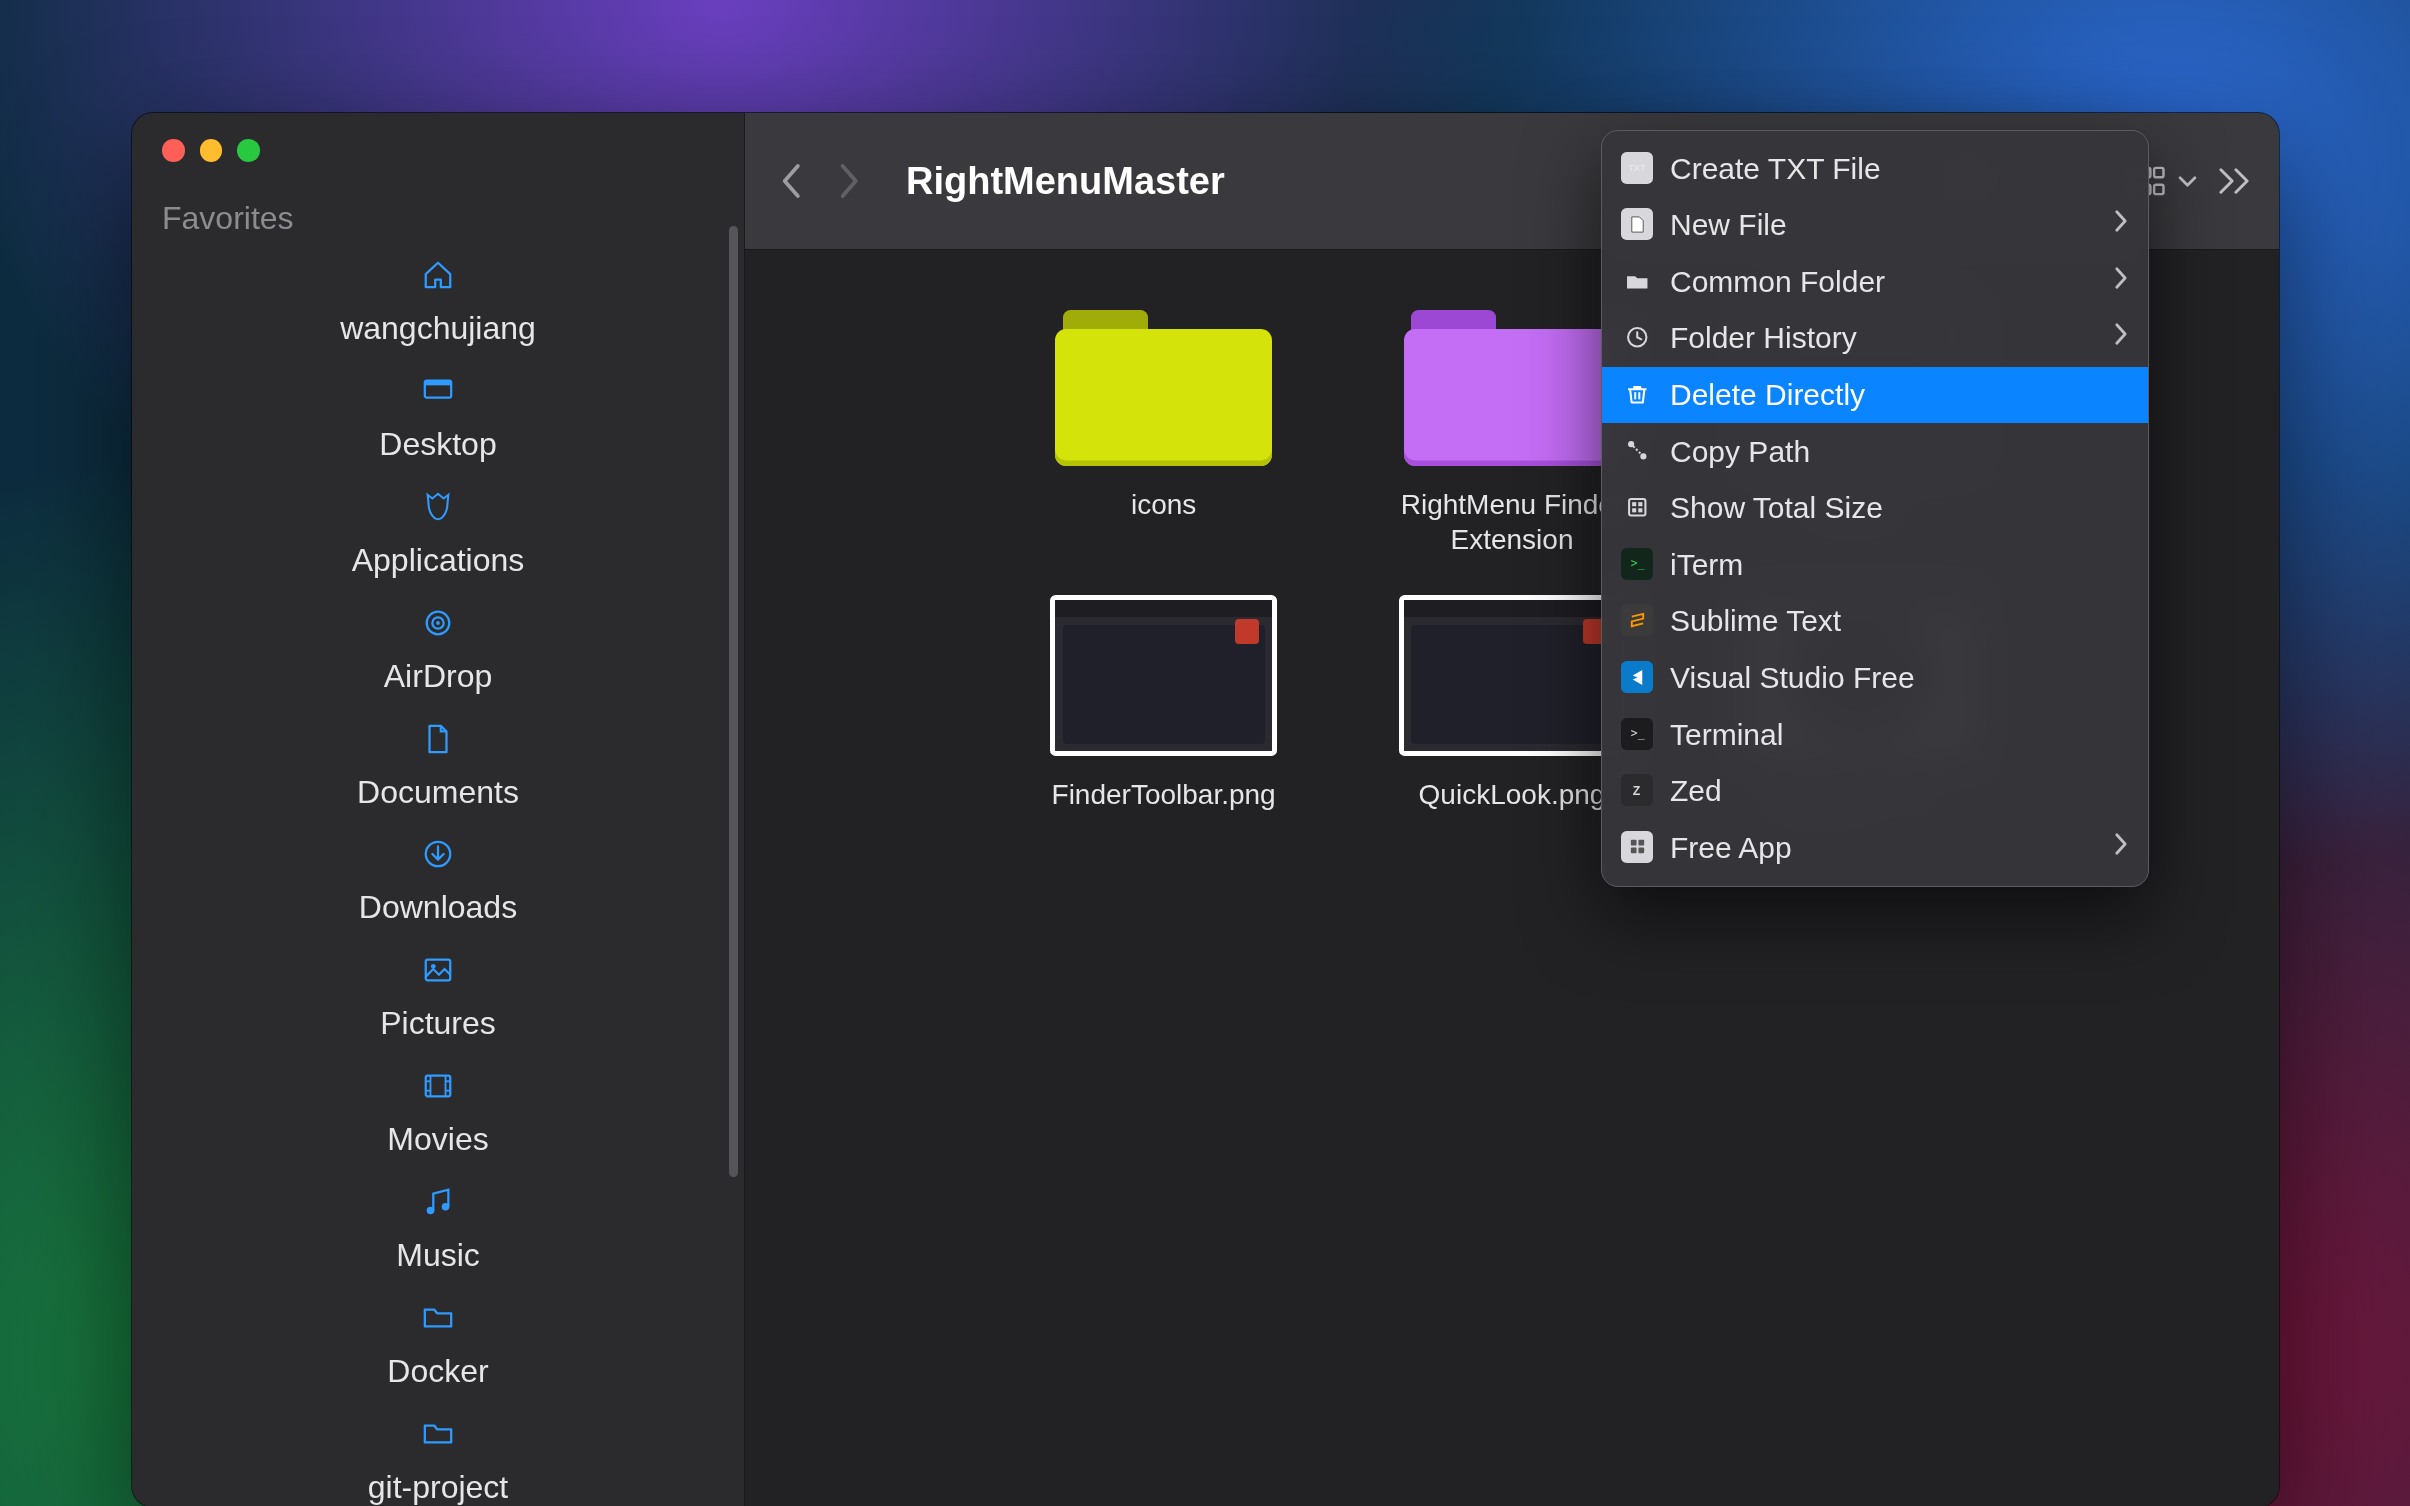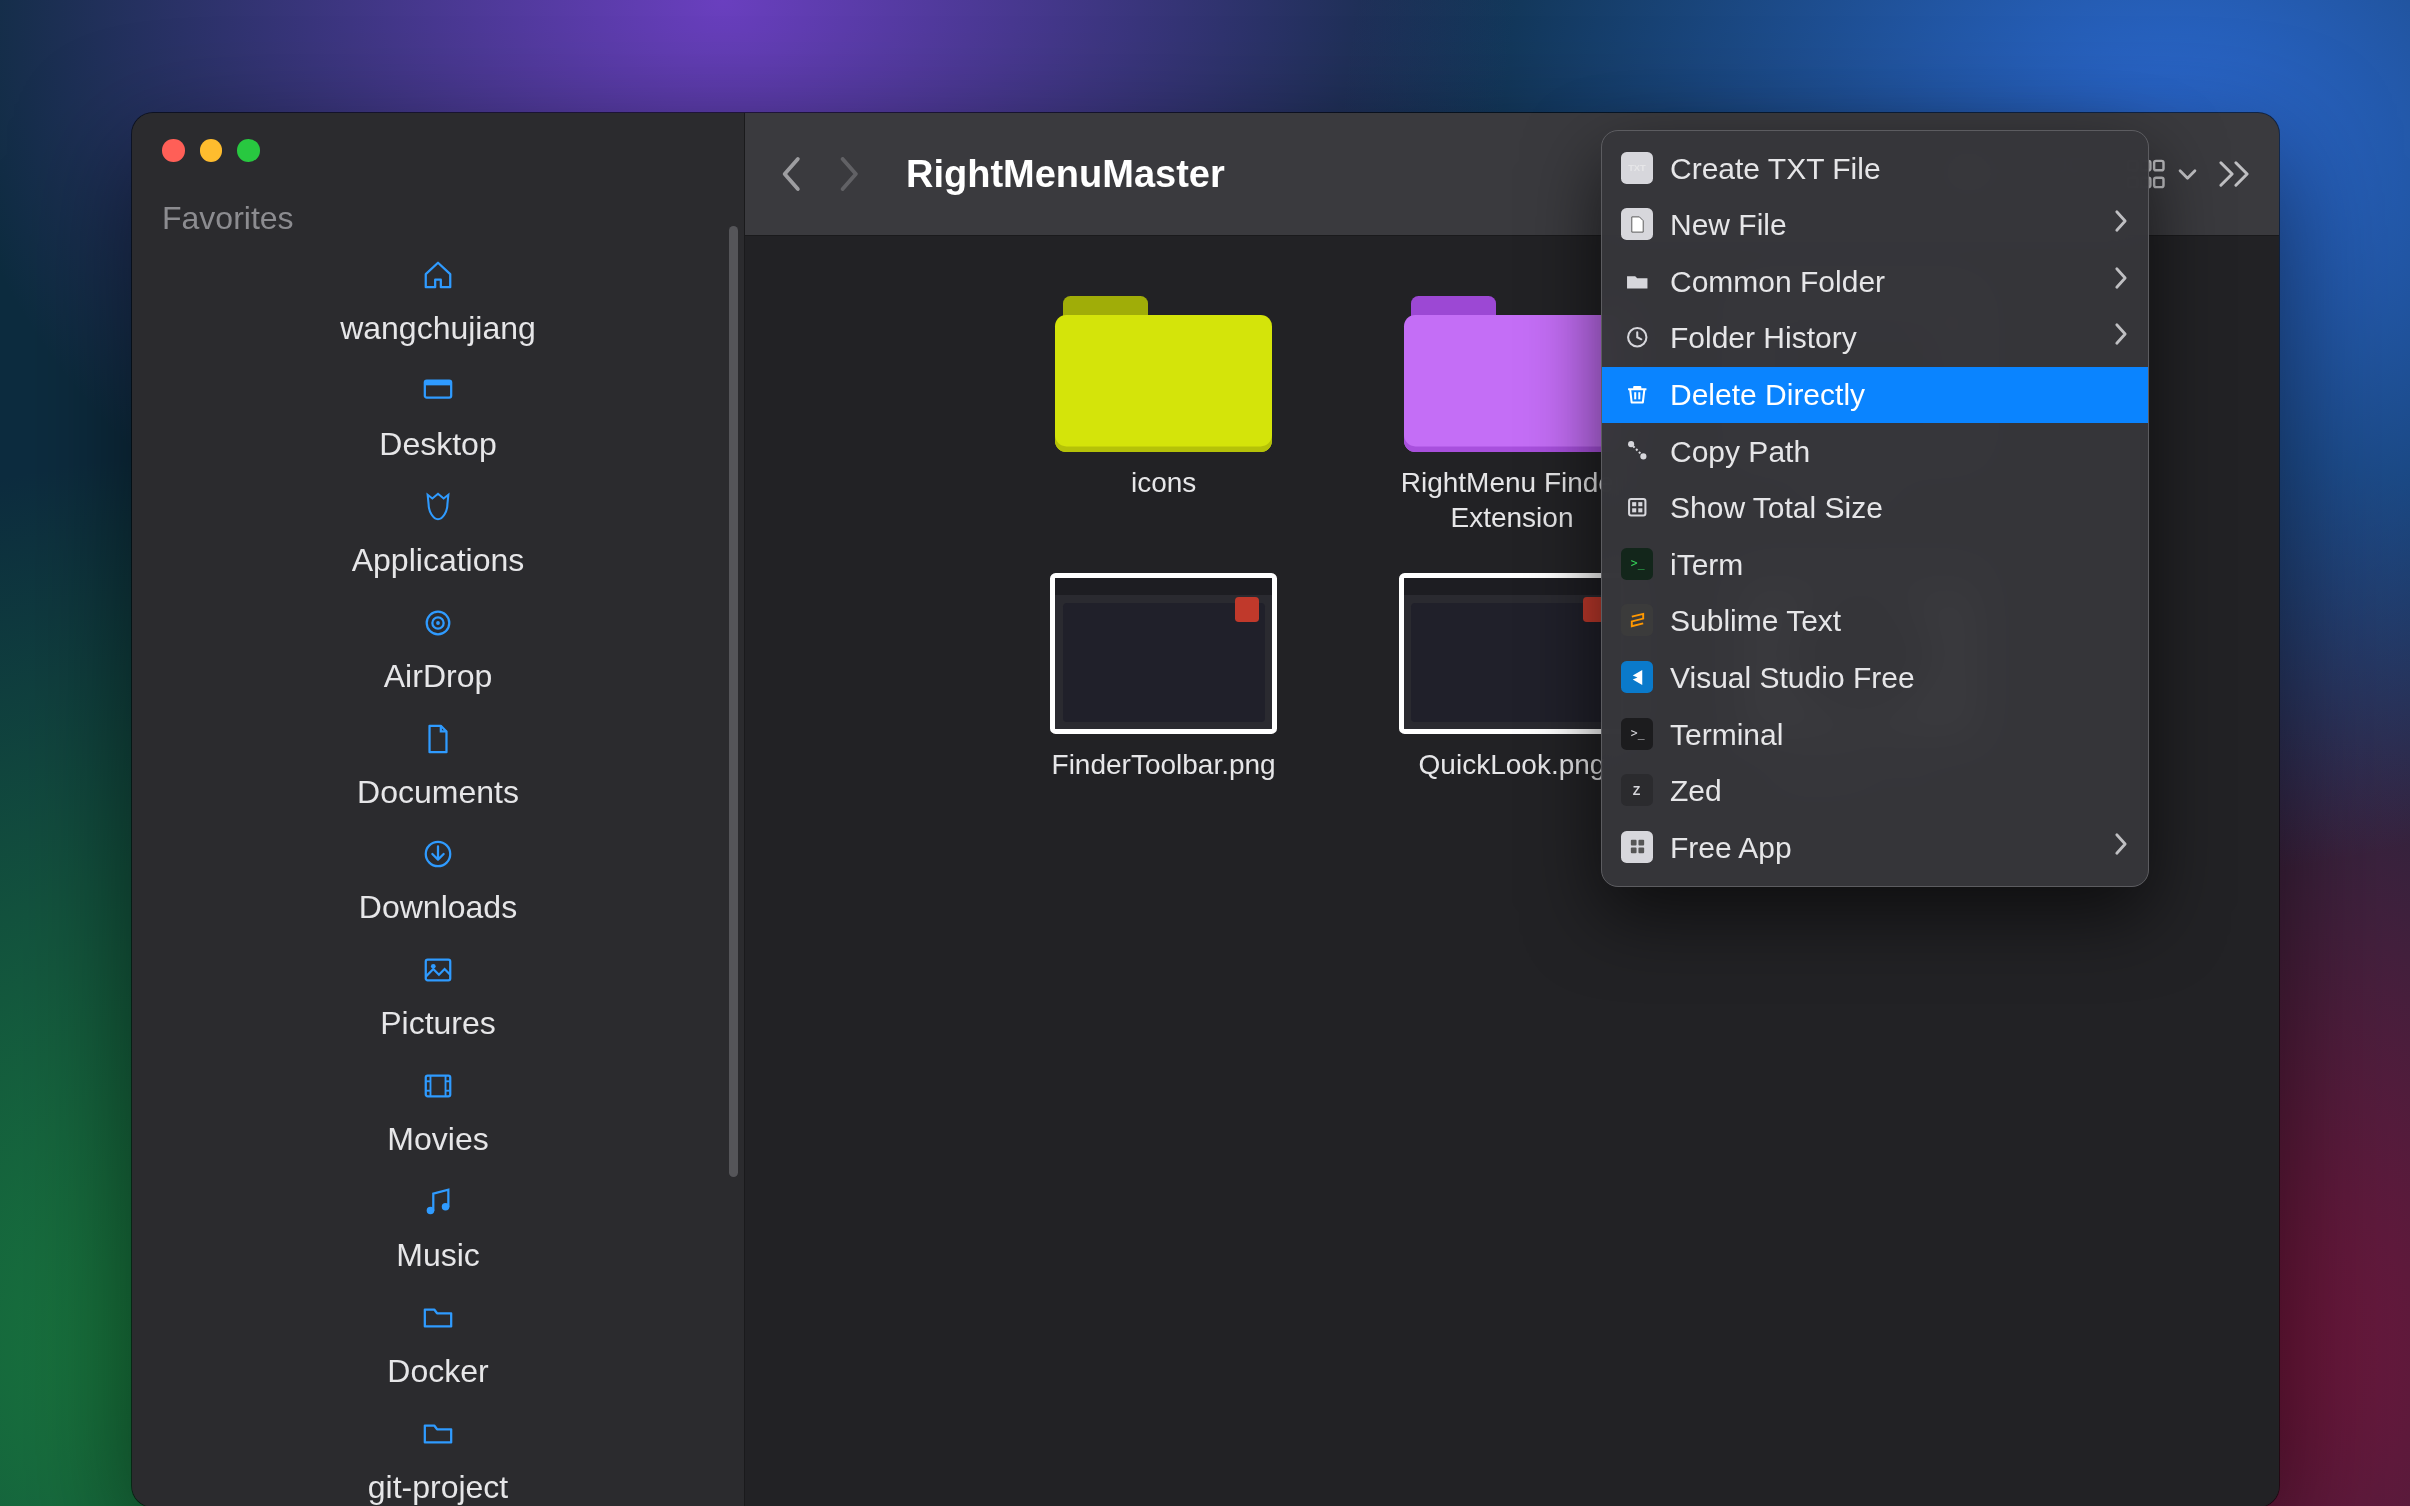--- a/index.html
+++ b/index.html
@@ -36,31 +36,31 @@
   .dot.red{background:#ff5f57;}
   .dot.yellow{background:#febc2e;}
   .dot.green{background:#28c840;}
   .section-title{color:var(--text-dim);font-size:32px;font-weight:400;padding:21px 30px 9.4px;}
   .side-items{display:flex;flex-direction:column;gap:1.9px;padding:0 13px;}
   .side-item{display:flex;align-items:center;gap:19px;padding:13px 17px;border-radius:11.3px;color:var(--text);font-size:32px;cursor:default;flex-direction:column;}
   .side-item .icon{width:32px;height:32px;color:#2f9bff;flex-shrink:0;}
   .side-scroll{position:absolute;right:5.6px;top:113px;width:9.4px;height:951px;background:#555559;border-radius:5.6px;}
   
   .main{flex:1;display:flex;flex-direction:column;}
-  .toolbar{height:104px;background:var(--toolbar);display:flex;align-items:center;padding:9px 26px;gap:17px;border-bottom:0.9px solid #1a1a1c;}
+  .toolbar{height:104px;background:var(--toolbar);display:flex;align-items:center;padding:16px 26px;gap:17px;border-bottom:0.9px solid #1a1a1c;}
   .nav-btn{width:41px;height:41px;display:flex;align-items:center;justify-content:center;color:#9d9da0;background:none;border:none;}
   .nav-btn.disabled{opacity:.4;}
   .title{flex:0 0 auto;margin-left:19px;margin-right:auto;color:#fff;font-size:38px;font-weight:700;}
   .tb-group{display:flex;align-items:center;gap:17px;}
   .tb-icon{color:#bfbfc2;display:flex;align-items:center;gap:5.6px;}
   .pill{display:flex;align-items:center;gap:9.4px;background:#4a4a4e;border-radius:13px;padding:9.4px 17px 9.4px 13px;}
   
   .content{flex:1;background:var(--content);position:relative;padding:56px 47px;}
   .grid{display:grid;grid-template-columns:repeat(3,339px);gap:38px 9.4px;justify-content:center;}
-  .item{display:flex;flex-direction:column;align-items:center;gap:13px;}
+  .item{display:flex;flex-direction:column;align-items:center;gap:21px;}
   .folder{width:217px;height:160px;position:relative;}
   .folder .tab{position:absolute;left:7.5px;top:3.8px;width:85px;height:28px;border-radius:7.5px 7.5px 0 0;}
   .folder .body{position:absolute;left:0;top:22.6px;right:0;bottom:0;border-radius:11.3px;}
   .folder.yellow .tab{background:#a0ad08;}
   .folder.yellow .body{background:var(--folder-yellow);box-shadow:inset 0 -5.6px 0 #b5c208;}
   .folder.purple .tab{background:#9c48d4;}
   .folder.purple .body{background:var(--folder-purple);box-shadow:inset 0 -5.6px 0 #a850dd;}
   .thumb{width:217px;height:151px;border:5.6px solid #fff;border-radius:5.6px;background:#2a2a30;position:relative;overflow:hidden;}
   .thumb .tbar{height:17px;background:#1d1d22;}
   .thumb .panel{position:absolute;left:7.5px;right:7.5px;top:24.5px;bottom:7.5px;background:#20202a;border-radius:3.8px;}

